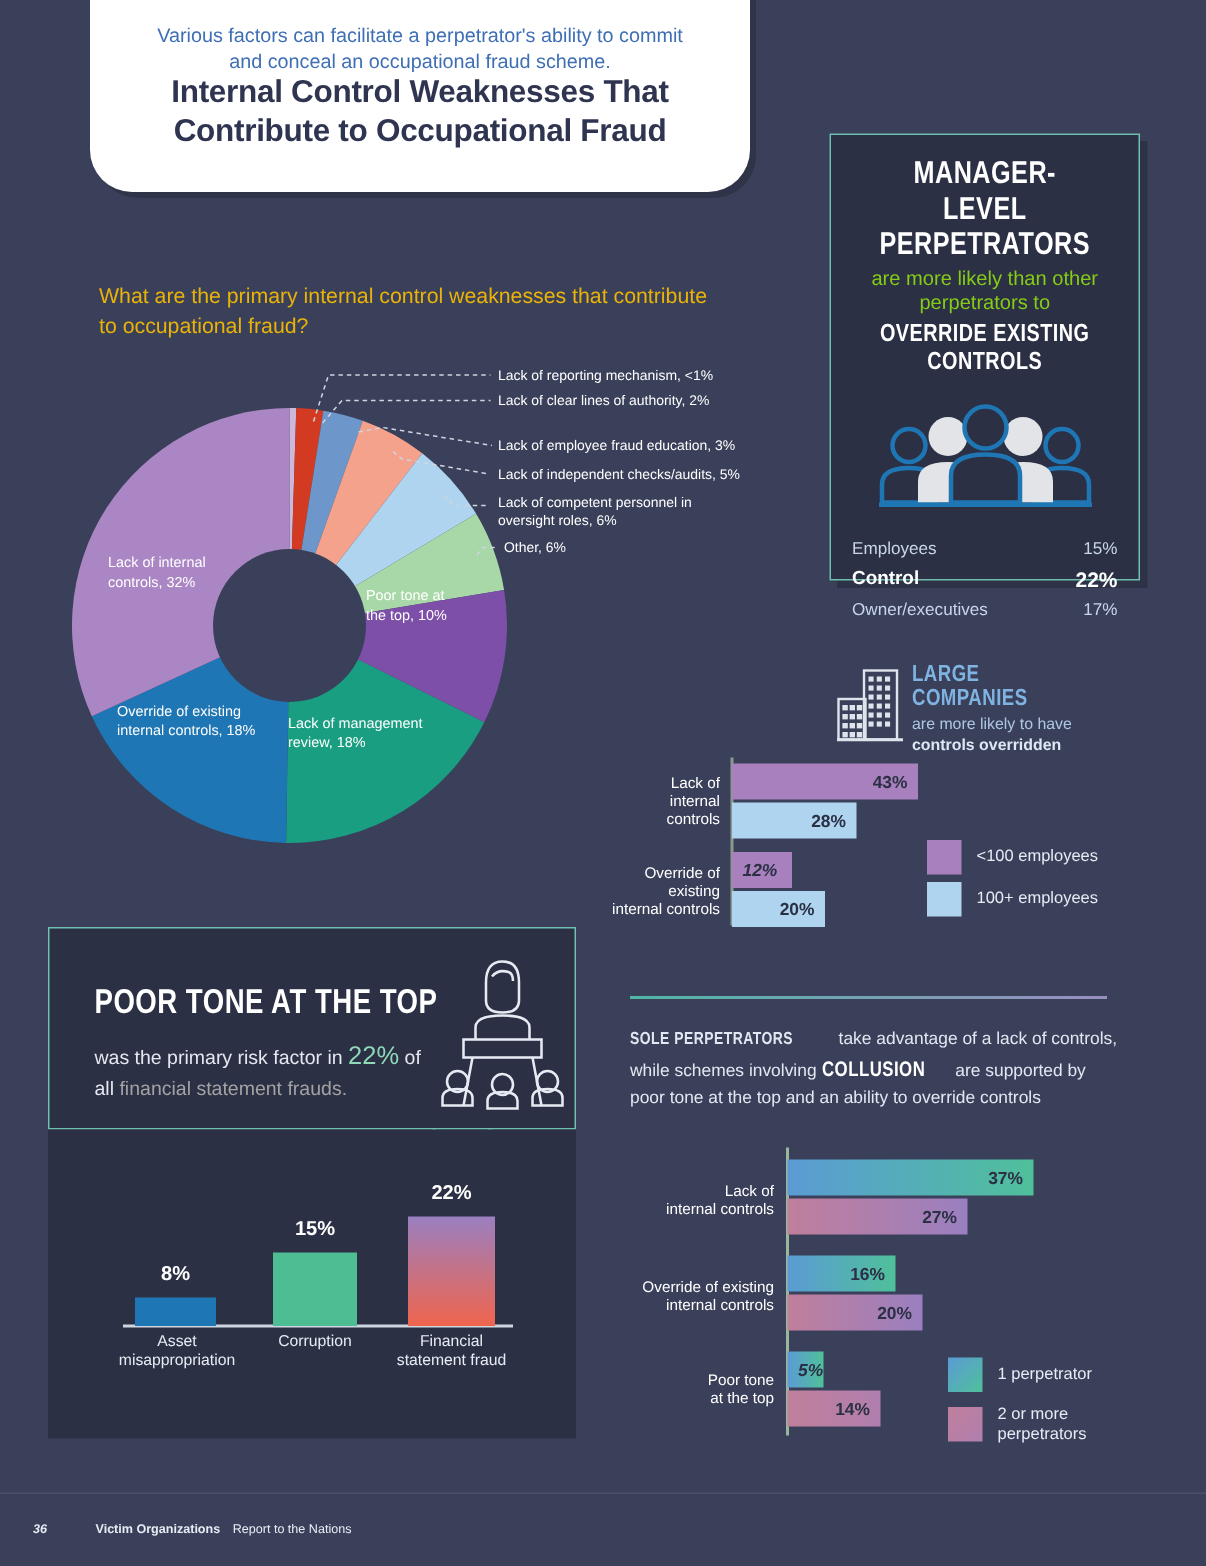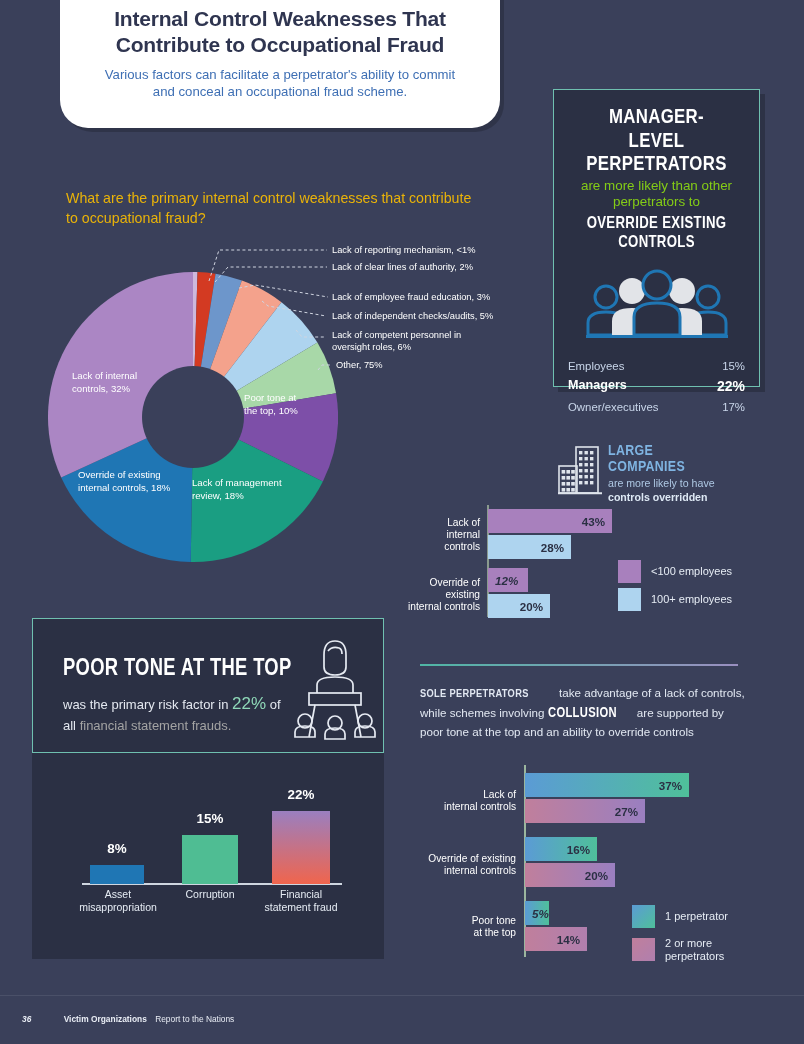--- a/index.html
+++ b/index.html
@@ -138,22 +138,22 @@
   #footer-rule { left:0; top:995px; width:804px; height:1px; background:#4a5068; }
   #footer { left:22px; top:1014px; font-size:8.4px; color:#e8ecf4; }
   #footer .pg { font-weight:bold; font-style:italic; }
   #footer .vo { font-weight:bold; margin-left:30px; }
   #footer .rn { margin-left:6px; }
 </style>
 </head>
 <body>
 
 <div class="abs" id="header-card">
+  <div id="header-sub">Various factors can facilitate a perpetrator's ability to commit and conceal an occupational fraud scheme.</div>
   <div id="header-title">Internal Control Weaknesses That Contribute to Occupational Fraud</div>
-  <div id="header-sub">Various factors can facilitate a perpetrator's ability to commit and conceal an occupational fraud scheme.</div>
 </div>
 
 <div class="abs" id="pie-question">What are the primary internal control weaknesses that contribute to occupational fraud?</div>
 
 <div class="abs" id="donut-wrap">
   <svg id="donut" viewBox="0 0 290 290">
     <g id="donut-slices">
         <path d="M145,145 L145,0 A145,145 0 0,1 149.5319079631395,0.07083864793244743 Z" fill="#cdb8dc"></path>
         <path d="M145,145 L149.5319079631395,0.07083864793244743 A145,145 0 0,1 167.57106947261022,1.7675077963711203 Z" fill="#d33a22"></path>
         <path d="M145,145 L167.57106947261022,1.7675077963711203 A145,145 0 0,1 193.8823685821034,8.48804432650087 Z" fill="#6d96cb"></path>
@@ -191,21 +191,21 @@
     <path d="M296,330 L302,337 L326,337"></path>
     <path d="M318,370 L322,365 L330,365"></path>
   </g>
 </svg>
 
 <div class="lead-label" style="left:332px; top:245px;">Lack of reporting mechanism, &lt;1%</div>
 <div class="lead-label" style="left:332px; top:262px;">Lack of clear lines of authority, 2%</div>
 <div class="lead-label" style="left:332px; top:292px;">Lack of employee fraud education, 3%</div>
 <div class="lead-label" style="left:332px; top:311px;">Lack of independent checks/audits, 5%</div>
 <div class="lead-label" style="left:332px; top:330px; width:150px; white-space:normal;">Lack of competent personnel in oversight roles, 6%</div>
-<div class="lead-label" style="left:336px; top:360px;">Other, 75%</div>
+<div class="lead-label" style="left:336px; top:360px;">Other, 6%</div>
 
 <div class="abs" id="manager-box">
   <div class="inner">
     <div class="cond" id="mgr-h1">MANAGER-LEVEL PERPETRATORS</div>
     <div id="mgr-mid">are more likely than other perpetrators to</div>
     <div class="cond" id="mgr-h2">OVERRIDE EXISTING CONTROLS</div>
   </div>
   <div id="mgr-people">
     <svg width="150" height="78" viewBox="0 0 150 78">
 
@@ -224,21 +224,21 @@
 
       <rect x="4" y="70" width="142" height="3" fill="#1f76b4"></rect>
     </svg>
   </div>
   <div id="mgr-table">
     <div class="row">
       <span>Employees</span>
       <span class="v">15%</span>
     </div>
     <div class="row bold">
-      <span>Managers</span>
+      <span>Control</span>
       <span class="v">22%</span>
     </div>
     <div class="row">
       <span>Owner/executives</span>
       <span class="v">17%</span>
     </div>
   </div>
 </div>
 
 <div class="abs" id="sl-head">

